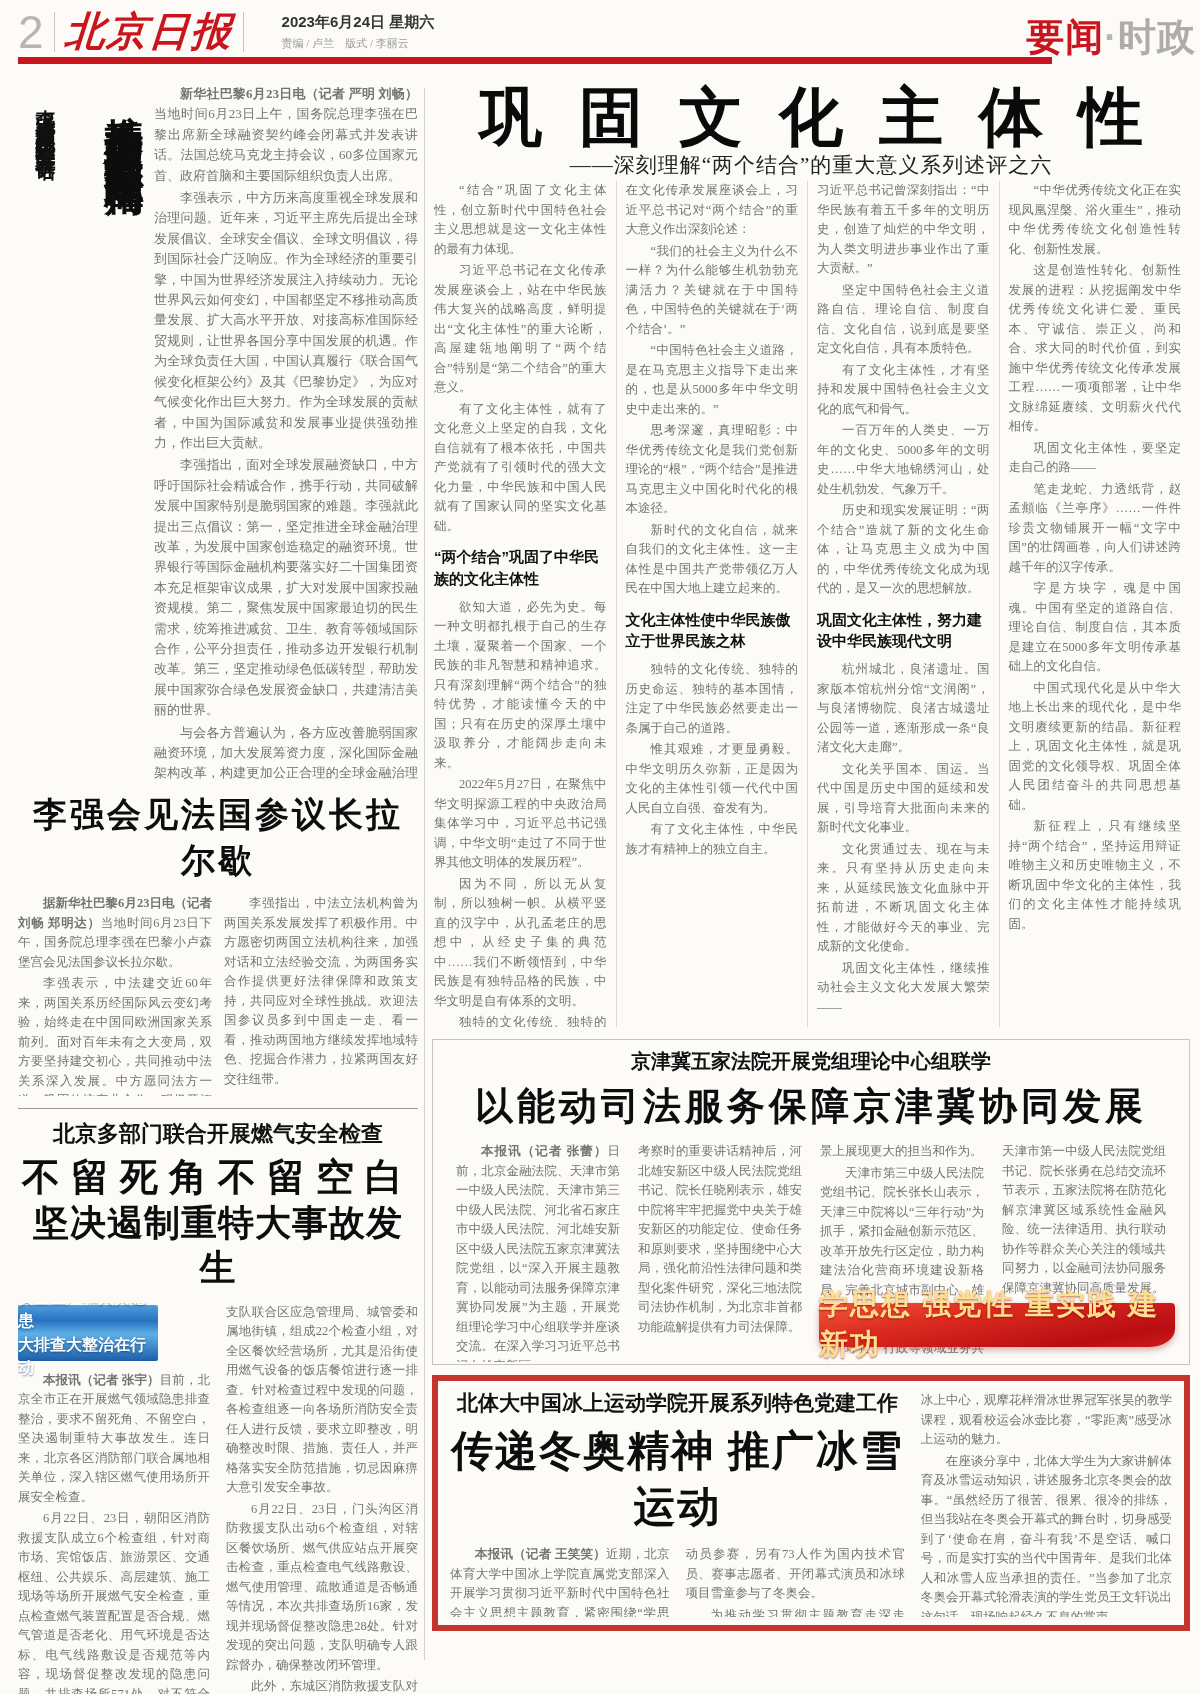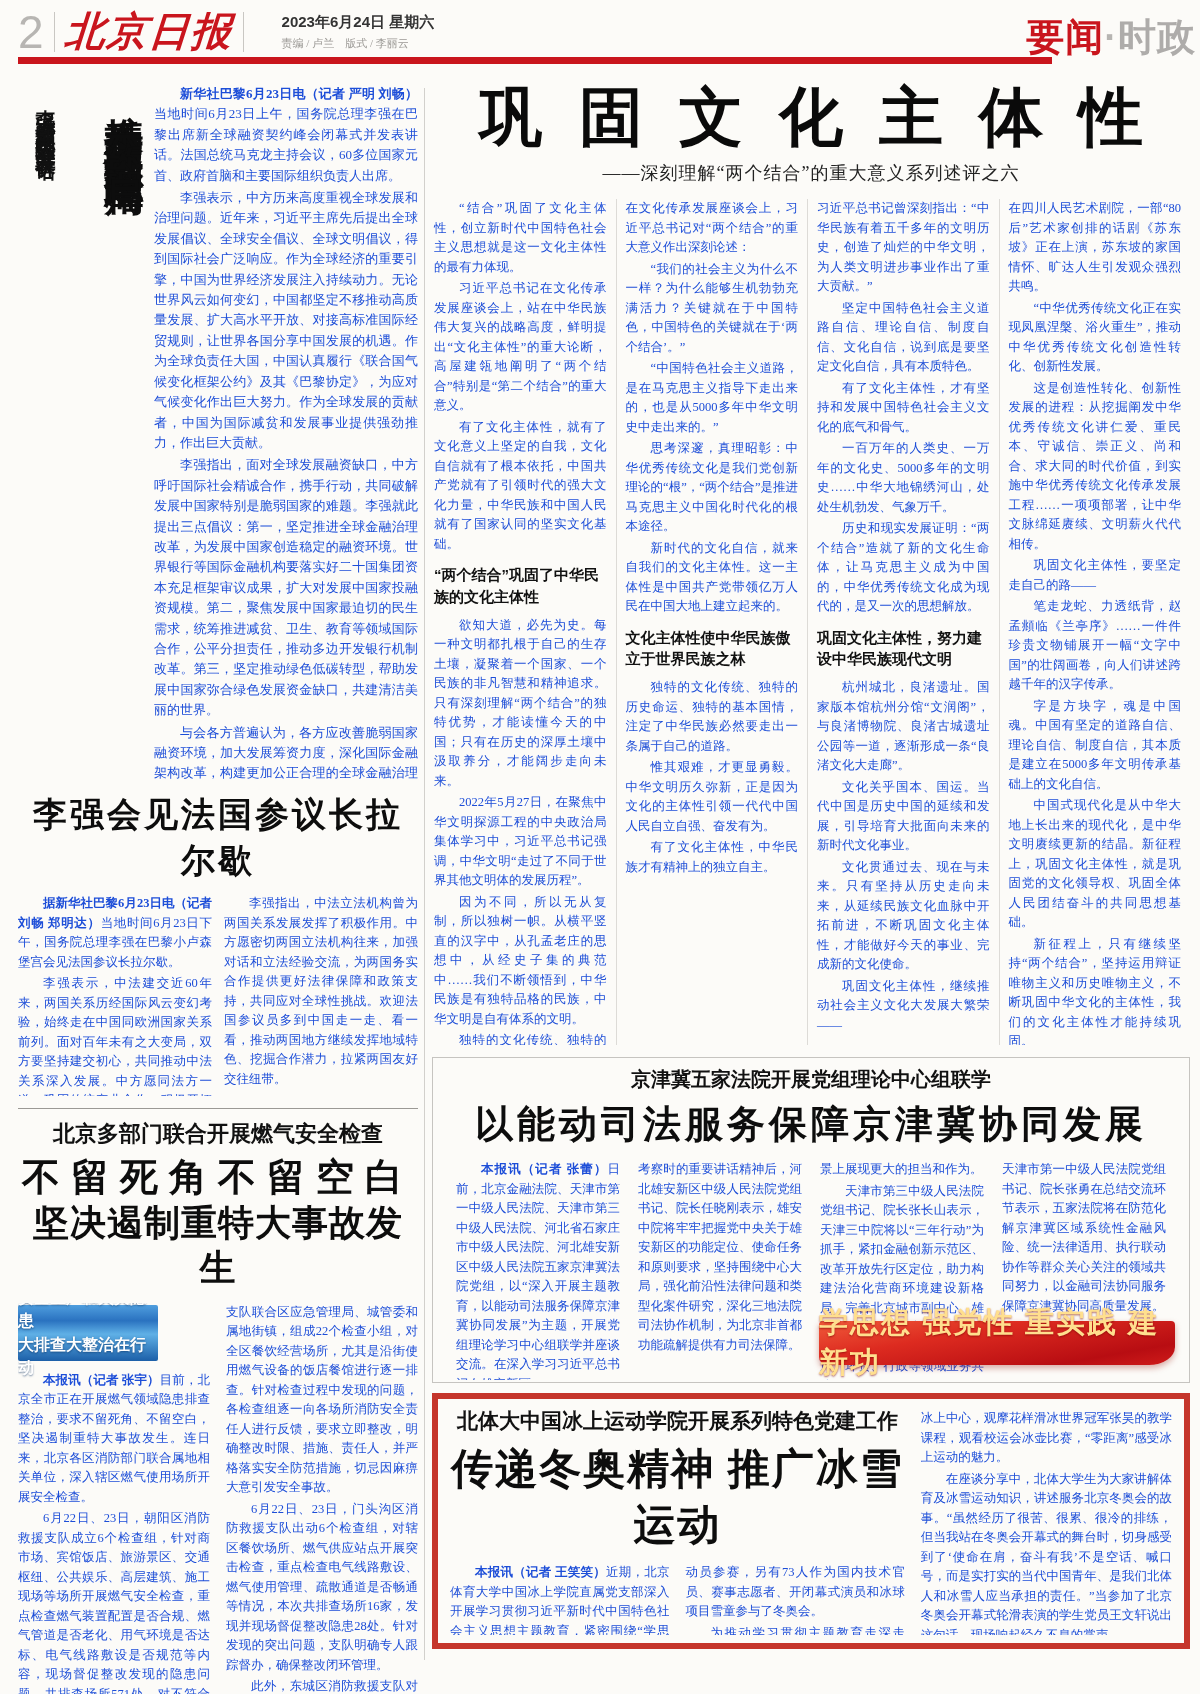--- a/index.html
+++ b/index.html
@@ -19,21 +19,21 @@
   .section-label{position:absolute;right:4px;top:12px;font-family:"Liberation Sans","DejaVu Sans",sans-serif;
                  font-size:38px;font-weight:bold;letter-spacing:1px;}
   .sec-red{color:#c9151d;}
   .sec-dot{color:#b7b5b2;}
   .sec-gray{color:#aeacaa;}
   
   .left-slice{position:absolute;left:18px;top:84px;width:400px;}
   .right-slice{position:absolute;left:432px;top:84px;width:758px;}
   .v-divider{position:absolute;left:424px;top:88px;height:1572px;width:1px;background:#d2d0cc;}
   
-  .para{margin:0 0 2px 0;font-size:12.5px;line-height:1.56;text-align:justify;text-indent:2em;color:#1d4ed8;}
+  .para{margin:0 0 2px 0;font-size:12.5px;line-height:1.56;text-align:justify;text-indent:2em;color:#737373;}
   .para b{font-weight:bold;}
   .noindent{text-indent:0;}
   .subhead{font-family:"Liberation Sans","DejaVu Sans",sans-serif;font-weight:bold;font-size:15px;
            line-height:1.45;text-indent:0;text-align:left;margin:10px 0 8px 0;color:#111;}
   
   .summit{display:flex;height:700px;overflow:hidden;}
   .summit-side{writing-mode:vertical-rl;text-orientation:upright;font-family:"Liberation Sans","DejaVu Sans",sans-serif;
                font-weight:bold;font-size:20px;letter-spacing:3px;width:42px;padding-top:10px;color:#111;}
   .summit-title{writing-mode:vertical-rl;text-orientation:upright;font-family:"Liberation Sans","DejaVu Sans",sans-serif;
                 font-weight:bold;font-size:39px;letter-spacing:4px;width:84px;line-height:1.0;color:#0d0d0d;}
@@ -51,22 +51,22 @@
   .gas-h2{font-size:36px;font-weight:900;text-align:center;letter-spacing:1px;color:#0d0d0d;line-height:1.25;}
   .gas-cols{display:flex;gap:16px;margin-top:12px;height:452px;overflow:hidden;}
   .gas-col{flex:1;overflow:hidden;}
   .badge{width:140px;height:56px;margin:2px 0 10px 0;display:flex;flex-direction:column;justify-content:center;align-items:center;
          background:linear-gradient(180deg,#4f9ede 0%,#2a72c0 28%,#5fb0e6 52%,#1c5fa8 100%);
          color:#fff;font-family:"Liberation Sans","DejaVu Sans",sans-serif;font-weight:bold;font-size:16px;line-height:1.45;
          text-shadow:0 1px 2px rgba(0,40,90,.55);border-radius:2px;}
   
   .ma-head{font-family:"Liberation Sans","DejaVu Sans",sans-serif;font-weight:800;font-size:64px;line-height:1.05;
            text-align:center;letter-spacing:36px;text-indent:36px;color:#0a0a0a;}
-  .ma-sub{font-size:18px;text-align:center;letter-spacing:1px;color:#222;margin-top:10px;}
-  .ma-cols{display:flex;margin-top:14px;height:846px;overflow:hidden;}
+  .ma-sub{font-size:21px;text-align:center;letter-spacing:1px;color:#222;}
+  .ma-cols{display:flex;margin-top:2px;height:846px;overflow:hidden;}
   .ma-col{flex:1;padding:0 9px;border-left:1px solid #dddbd7;overflow:hidden;}
   .ma-col:first-child{border-left:none;padding-left:2px;}
   
   .courts-box{position:relative;margin-top:12px;border:1px solid #c6c4c0;height:308px;padding:8px 14px;background:#fcfbf8;}
   .courts-kicker{font-family:"Liberation Sans","DejaVu Sans",sans-serif;font-weight:bold;font-size:20px;text-align:center;color:#111;}
   .courts-h{font-size:38px;font-weight:900;text-align:center;letter-spacing:4px;color:#0d0d0d;margin:6px 0 10px 0;}
   .courts-cols{display:flex;height:220px;overflow:hidden;}
   .courts-col{flex:1;padding:0 9px;overflow:hidden;}
   .banner{position:absolute;right:14px;bottom:17px;width:356px;height:44px;display:flex;align-items:center;justify-content:center;
           background:linear-gradient(170deg,#f05a3a 0%,#dd2b20 35%,#b80d12 80%,#cf1b1a 100%);
@@ -191,21 +191,20 @@
             <p class="para">一百万年的人类史、一万年的文化史、5000多年的文明史……中华大地锦绣河山，处处生机勃发、气象万千。</p>
             <p class="para">历史和现实发展证明：“两个结合”造就了新的文化生命体，让马克思主义成为中国的，中华优秀传统文化成为现代的，是又一次的思想解放。</p>
             <p class="para subhead">巩固文化主体性，努力建设中华民族现代文明</p>
             <p class="para">杭州城北，良渚遗址。国家版本馆杭州分馆“文润阁”，与良渚博物院、良渚古城遗址公园等一道，逐渐形成一条“良渚文化大走廊”。</p>
             <p class="para">文化关乎国本、国运。当代中国是历史中国的延续和发展，引导培育大批面向未来的新时代文化事业。</p>
             <p class="para">文化贯通过去、现在与未来。只有坚持从历史走向未来，从延续民族文化血脉中开拓前进，不断巩固文化主体性，才能做好今天的事业、完成新的文化使命。</p>
             <p class="para">巩固文化主体性，继续推动社会主义文化大发展大繁荣——</p>
           </div>
         <div class="ma-col">
           <div>
-              <p class="para noindent">在四川人民艺术剧院，一部“80后”艺术家创排的话剧《苏东坡》正在上演，苏东坡的家国情怀、旷达人生引发观众强烈共鸣。</p>
               <p class="para">“中华优秀传统文化正在实现凤凰涅槃、浴火重生”，推动中华优秀传统文化创造性转化、创新性发展。</p>
               <p class="para">这是创造性转化、创新性发展的进程：从挖掘阐发中华优秀传统文化讲仁爱、重民本、守诚信、崇正义、尚和合、求大同的时代价值，到实施中华优秀传统文化传承发展工程……一项项部署，让中华文脉绵延赓续、文明薪火代代相传。</p>
               <p class="para">巩固文化主体性，要坚定走自己的路——</p>
               <p class="para">笔走龙蛇、力透纸背，赵孟頫临《兰亭序》……一件件珍贵文物铺展开一幅“文字中国”的壮阔画卷，向人们讲述跨越千年的汉字传承。</p>
               <p class="para">字是方块字，魂是中国魂。中国有坚定的道路自信、理论自信、制度自信，其本质是建立在5000多年文明传承基础上的文化自信。</p>
               <p class="para">中国式现代化是从中华大地上长出来的现代化，是中华文明赓续更新的结晶。新征程上，巩固文化主体性，就是巩固党的文化领导权、巩固全体人民团结奋斗的共同思想基础。</p>
               <p class="para">新征程上，只有继续坚持“两个结合”，坚持运用辩证唯物主义和历史唯物主义，不断巩固中华文化的主体性，我们的文化主体性才能持续巩固。</p>
             </div>
 
         </div>

